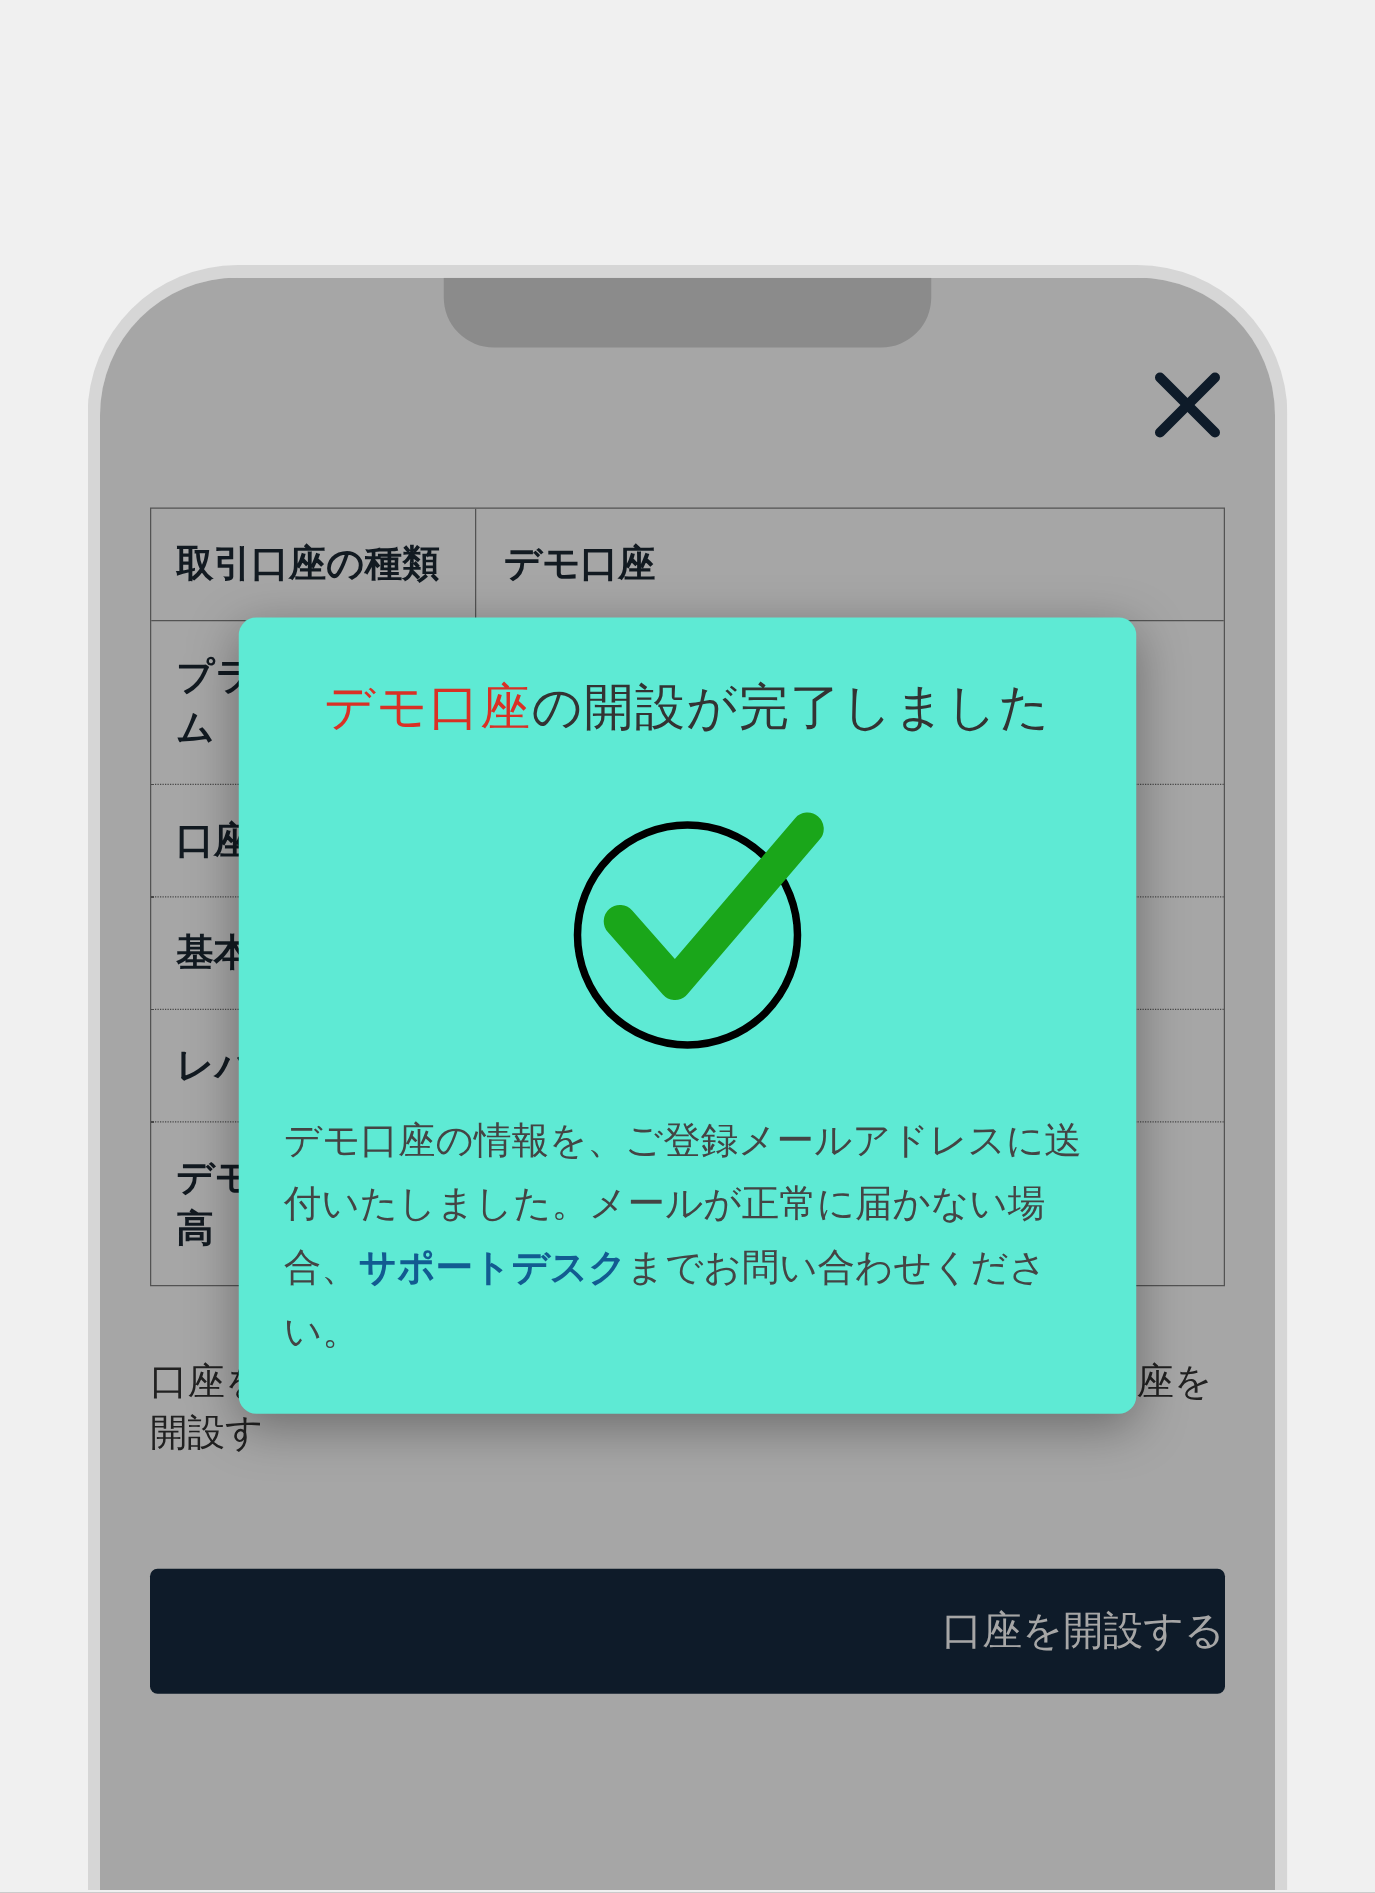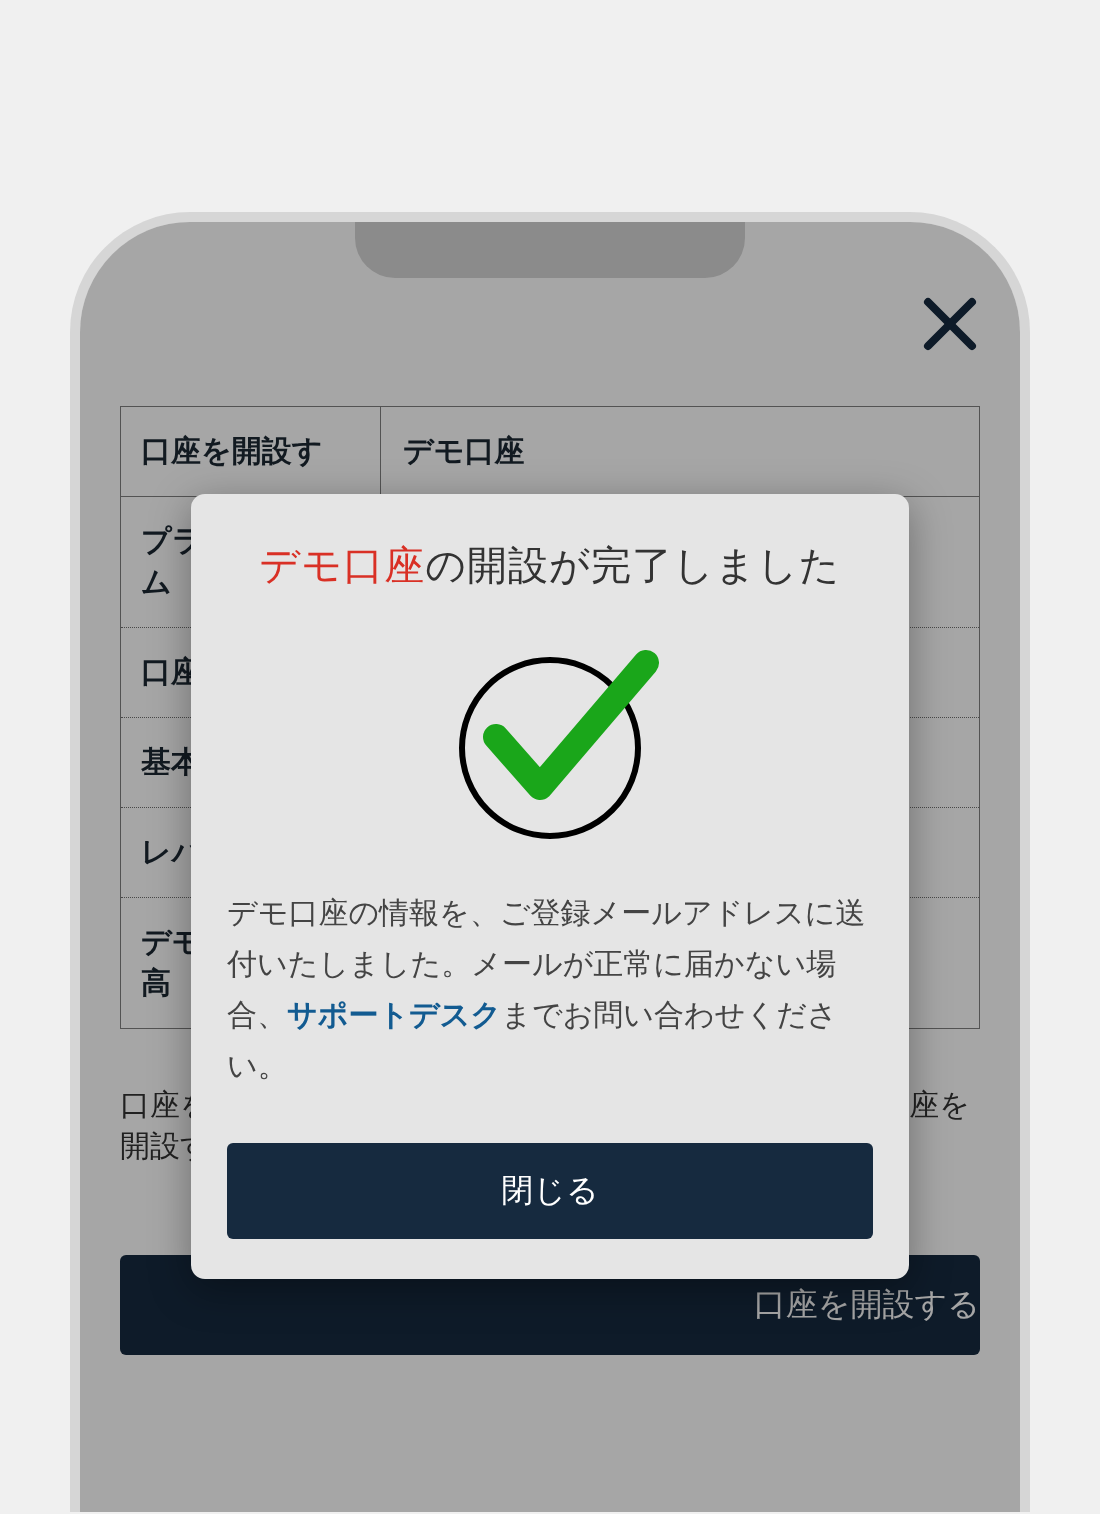--- a/index.html
+++ b/index.html
@@ -113,21 +113,21 @@
       pointer-events: none;
     }
 
     
     .modal {
       position: absolute;
       left: 50%;
       transform: translateX(-50%);
       top: 272px;
       width: 718px;
-      background: #e5e5e5;
+      background: #5eead4;
       border-radius: 14px;
       box-shadow: 0 10px 40px rgba(0,0,0,0.35);
       padding: 44px 36px 40px;
       display: flex;
       flex-direction: column;
       align-items: stretch;
     }
     .modal-title {
       text-align: center;
       font-size: 40px;
@@ -178,21 +178,21 @@
       <div class="screen">
         <div class="close-x">
           <svg viewBox="0 0 64 64" aria-hidden="true">
             <line x1="10" y1="10" x2="54" y2="54" stroke="#162a3f" stroke-width="8" stroke-linecap="round"></line>
             <line x1="54" y1="10" x2="10" y2="54" stroke="#162a3f" stroke-width="8" stroke-linecap="round"></line>
           </svg>
         </div>
 
         <div class="info-table">
           <div class="info-row head">
-            <div class="info-label">口座を開設す</div>
+            <div class="info-label">取引口座の種類</div>
             <div class="info-value">デモ口座</div>
           </div>
           <div class="info-row">
             <div class="info-label">プラットフォーム</div>
             <div class="info-value"></div>
           </div>
           <div class="info-row">
             <div class="info-label">口座タイプ</div>
             <div class="info-value"></div>
           </div>
@@ -228,19 +228,16 @@
           <svg viewBox="0 0 220 210" aria-hidden="true">
             <circle cx="110" cy="115" r="88" stroke="#000000" stroke-width="6" fill="none"></circle>
             <polyline points="56,104 100,154 206,30" stroke="#1aa61a" stroke-width="26" fill="none" stroke-linecap="round" stroke-linejoin="round"></polyline>
           </svg>
         </div>
 
         <p class="modal-body">
           <span>デモ口座の情報を、ご登録メールアドレスに送付いたしました。メールが正常に届かない場合、</span><span class="link">サポートデスク</span><span>までお問い合わせください。</span>
         </p>
 
-        <button class="modal-close-btn">
-          <span>閉じる</span>
-        </button>
       </div>
     </div>
   </div>
 </div>
 
 </body></html>

